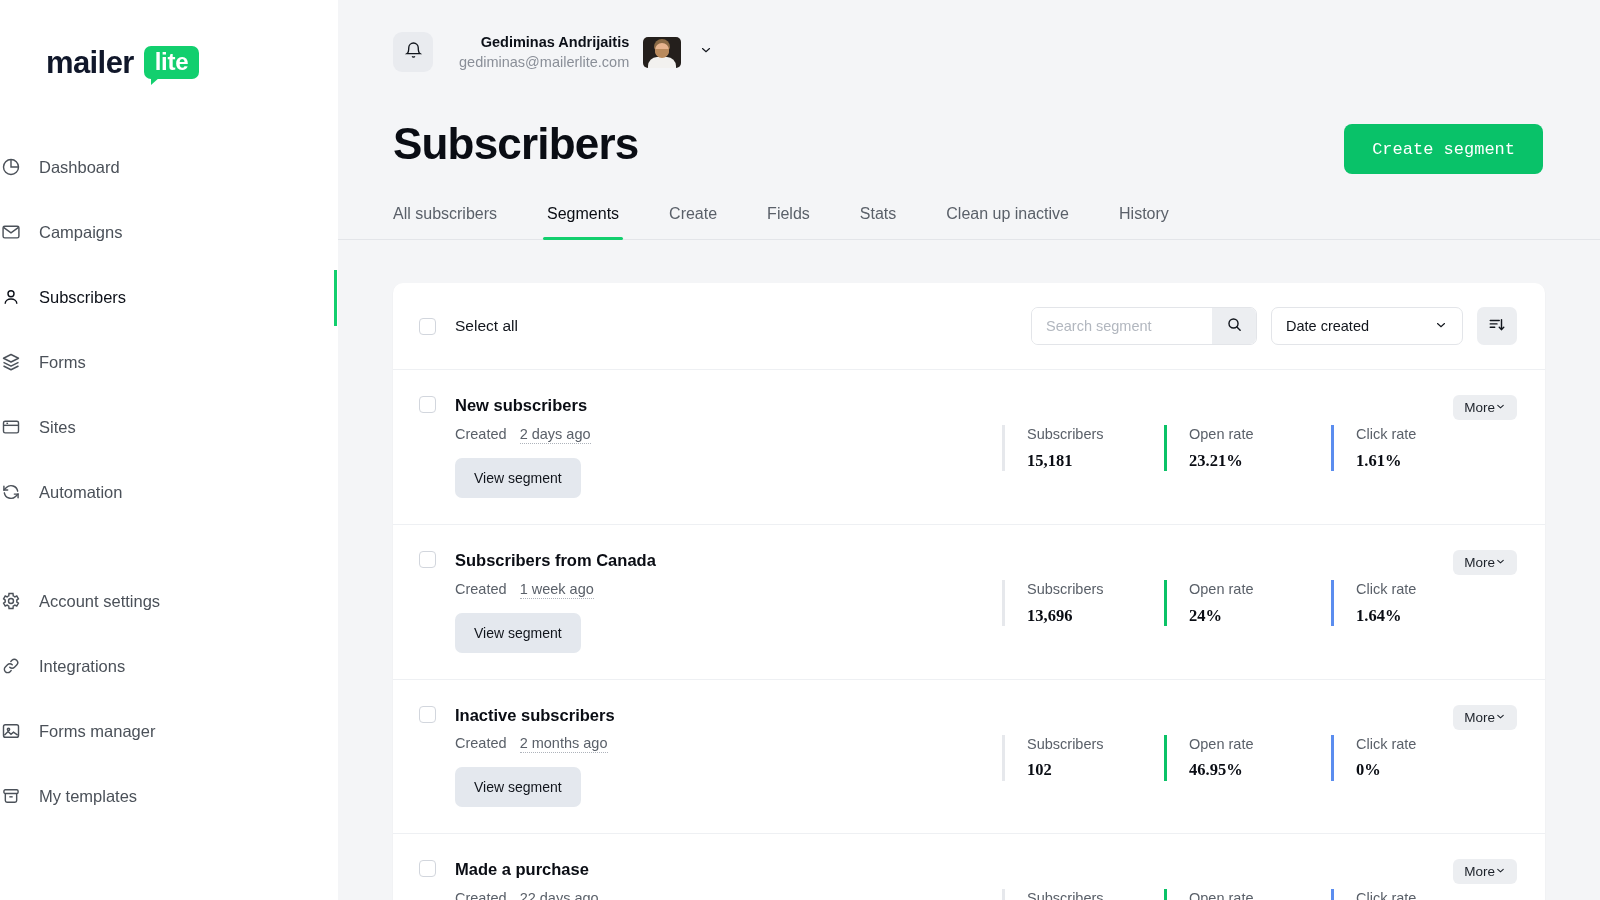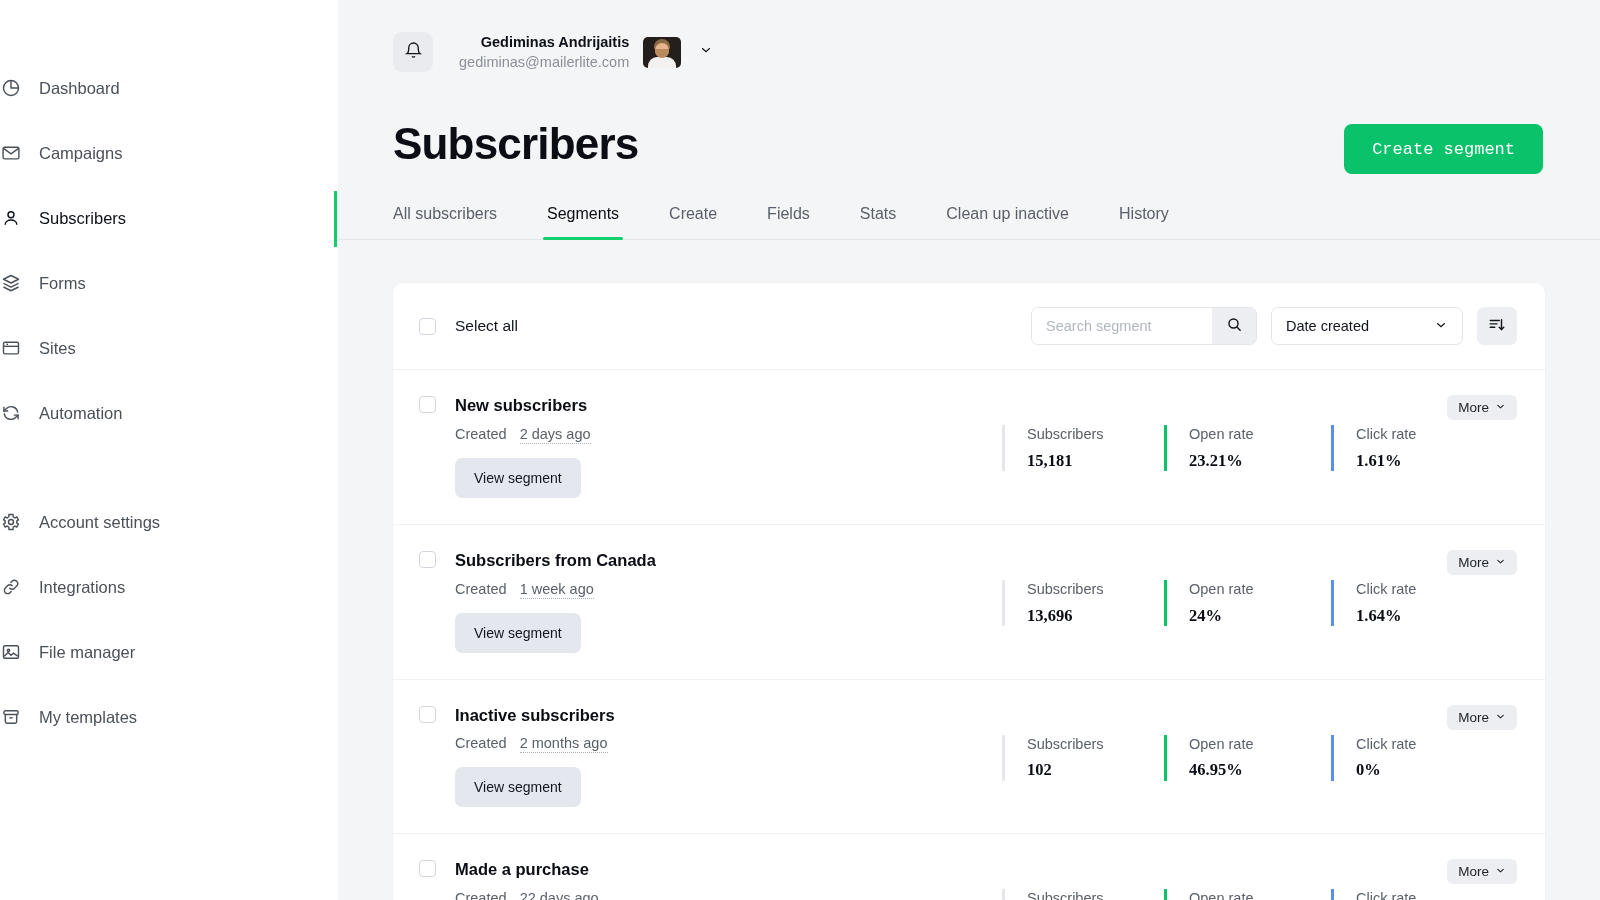--- a/index.html
+++ b/index.html
@@ -182,29 +182,35 @@
   .metric.m-open { width: 167px; border-left-color: #0bc267; }
   .metric.m-click { width: 186px; border-left-color: #5b8def; }
   .metric-label { font-size: 14.5px; color: #5a6069; line-height: 1.3; }
   .metric-value { font-size: 16.5px; font-weight: 700; color: #0a0d14; margin-top: 6px; line-height: 1.3; font-family: Liberation Serif, serif; }
 
   .btn-more {
     position: absolute; right: 28px; top: 25px;
     background: #eceef1; border: none; border-radius: 6px;
     font-size: 13.5px; color: #1c2franchise; color: #1c2129; font-family: inherit;
     padding: 0 11px; height: 25px; cursor: pointer;
-    display: flex; align-items: center; gap: 6px;
+    display: flex; align-items: center; 
   }
 </style>
 </head>
 <body>
 
 <div class="app">
 
   <aside class="sidebar">
+    <div class="logo-wrap">
+      <div class="logo-mailer">mailer</div>
+      <div class="logo-lite-bubble">
+        <span>lite</span>
+      </div>
+    </div>
 
     <nav class="nav">
       <div class="nav-item">
         <span class="nav-ico">
           <svg width="20" height="20" viewBox="0 0 24 24" fill="none" stroke="#4b5159" stroke-width="1.7">
               <circle cx="12" cy="12" r="9"></circle>
               <path d="M12 3v9h9"></path>
             </svg>
         </span>
         <span>Dashboard</span>
@@ -280,21 +286,21 @@
         <span>Integrations</span>
       </div>
       <div class="nav-item">
         <span class="nav-ico">
           <svg width="20" height="20" viewBox="0 0 24 24" fill="none" stroke="#4b5159" stroke-width="1.7">
               <rect x="3" y="4.5" width="18" height="15" rx="2.2"></rect>
               <circle cx="9" cy="10" r="1.4"></circle>
               <path d="M4 17l4.5-4.5 3.5 3.5 3-2.5L20 17"></path>
             </svg>
         </span>
-        <span>File manager</span>
+        <span>Forms manager</span>
       </div>
       <div class="nav-item">
         <span class="nav-ico">
           <svg width="20" height="20" viewBox="0 0 24 24" fill="none" stroke="#4b5159" stroke-width="1.7" stroke-linejoin="round">
               <rect x="3.5" y="4.5" width="17" height="4.5" rx="1.6"></rect>
               <path d="M5.2 9v8.5a2 2 0 0 0 2 2h9.6a2 2 0 0 0 2-2V9"></path>
               <path d="M10 13h4"></path>
             </svg>
         </span>
         <span>My templates</span>

